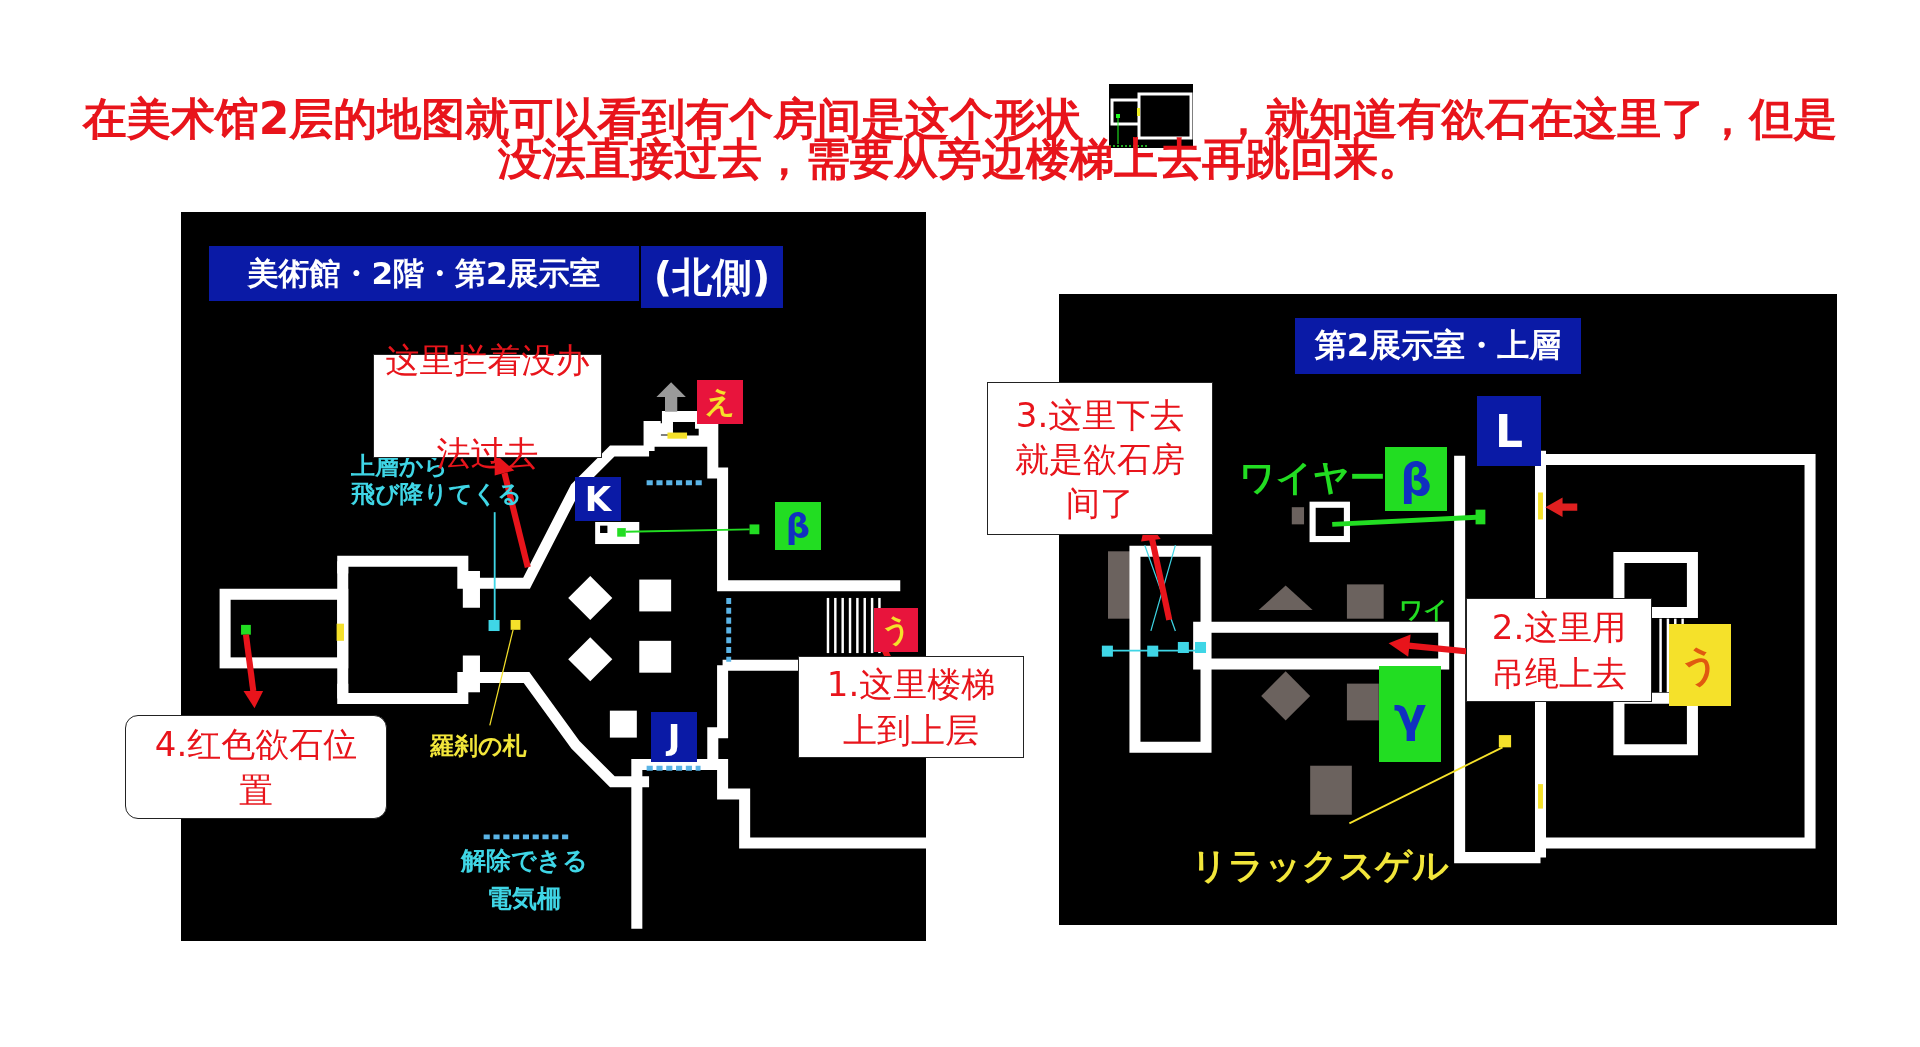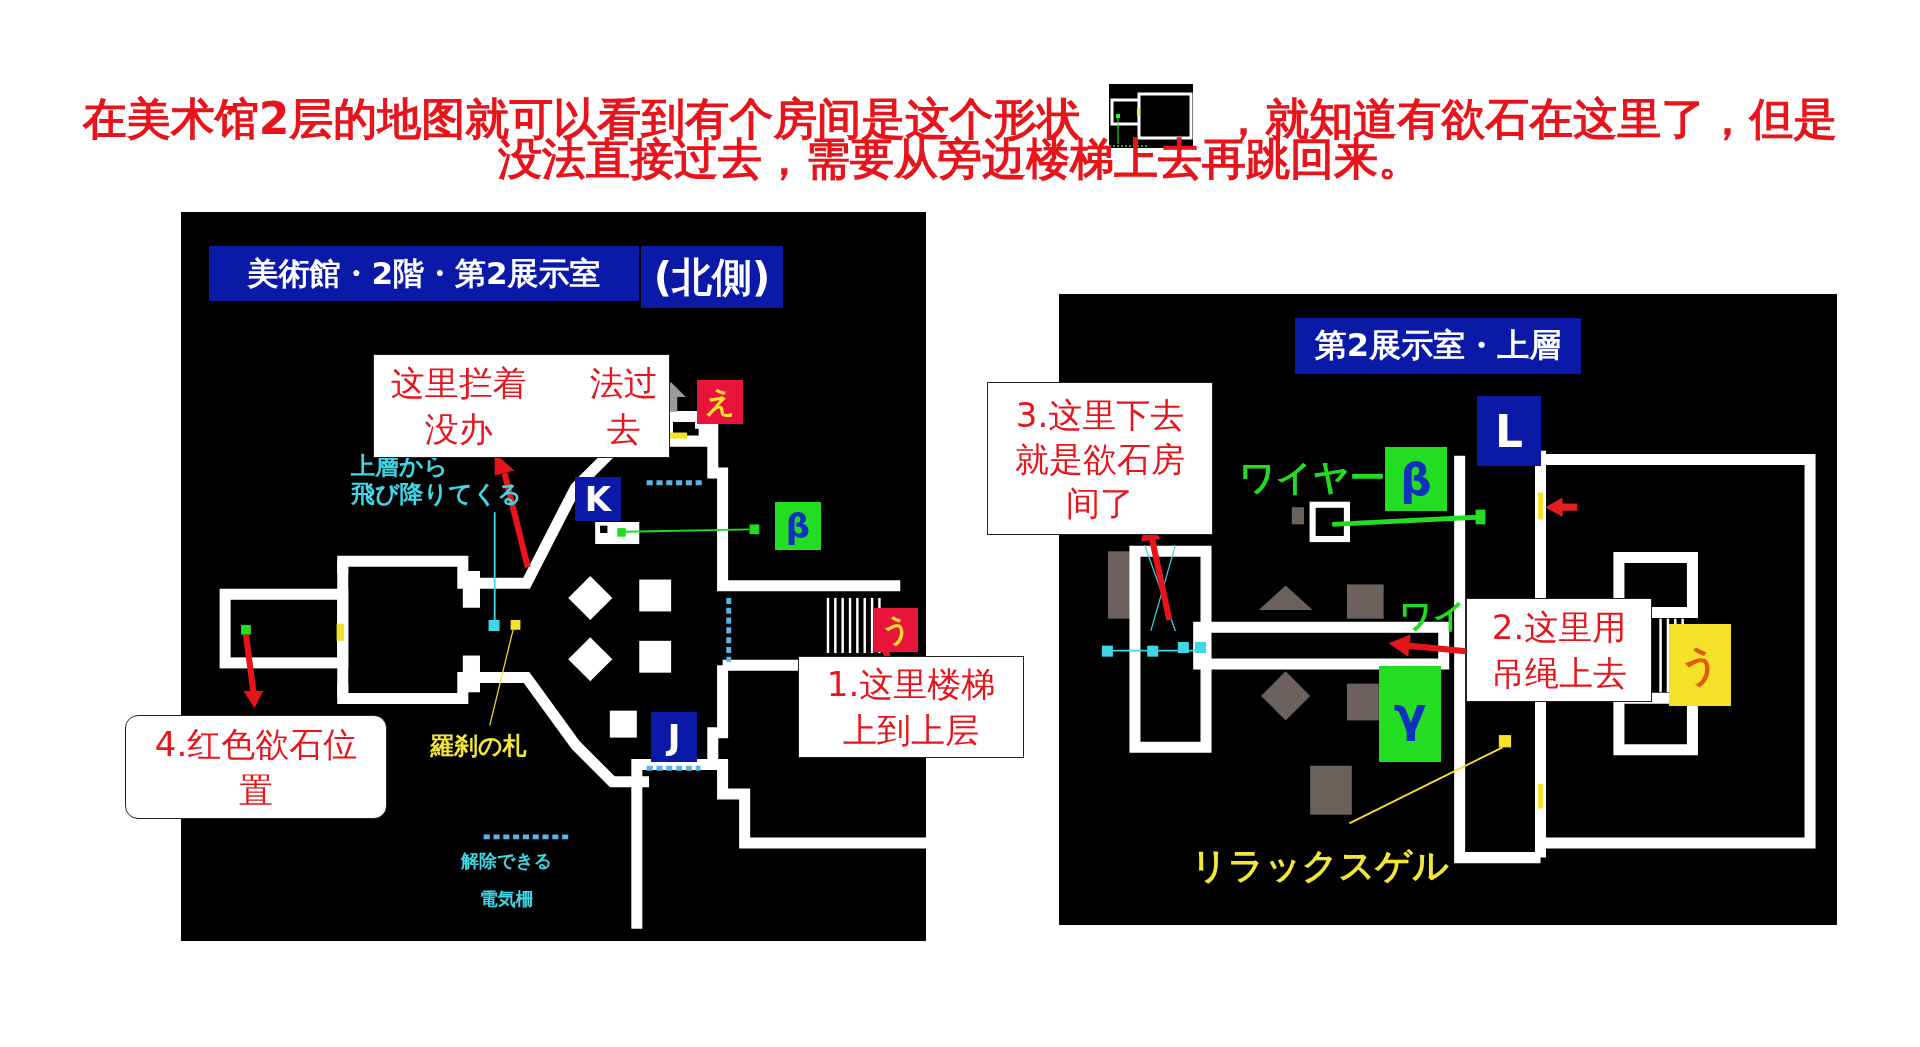--- a/index.html
+++ b/index.html
@@ -127,27 +127,27 @@
     </div>
   <div class="badge" style="left:470px;top:500px;width:46px;height:50px;background:#0a1aa6;color:#fff;font-size:34px;">
       <span>J</span>
     </div>
 
   <div class="jp" style="left:170px;top:240px;color:#3fd6e6;font-size:24px;line-height:28px;">
     <div>上層から</div>
     <div>飛び降りてくる</div>
   </div>
   <div class="jp" style="left:249px;top:518px;color:#f2e63a;font-size:24px;">羅刹の札</div>
-  <div class="jp" style="left:280px;top:630px;color:#3fd6e6;font-size:18px;line-height:38px;text-align:center;">
+  <div class="jp" style="left:280px;top:630px;color:#3fd6e6;font-size:25px;line-height:38px;text-align:center;">
     <div>解除できる</div>
     <div>電気柵</div>
   </div>
 </div>
 
-<div class="callout" style="left:373px;top:354px;width:297px;height:104px;gap:47px;">
+<div class="callout" style="left:373px;top:354px;width:229px;height:104px;flex-direction:column;gap:47px;">
   <div>这里拦着没办</div>
   <div>法过去</div>
 </div>
 <div class="callout" style="left:798px;top:656px;width:226px;height:102px;flex-direction:column;">
   <div>1.这里楼梯</div>
   <div>上到上层</div>
 </div>
 <div class="callout" style="left:125px;top:715px;width:262px;height:104px;flex-direction:column;border-radius:13px;">
   <div>4.红色欲石位</div>
   <div>置</div>
@@ -230,21 +230,21 @@
       <span>β</span>
     </div>
   <div class="badge" style="left:320px;top:372px;width:62px;height:96px;background:#22dd22;color:#1030c0;font-size:48px;">
       <span>γ</span>
     </div>
   <div class="badge" style="left:610px;top:330px;width:62px;height:82px;background:#f5e12a;color:#e05a10;font-size:40px;">
       <span>う</span>
     </div>
 
   <div class="jp" style="left:180px;top:160px;color:#22dd22;font-size:36px;">ワイヤー</div>
-  <div class="jp" style="left:340px;top:300px;color:#22dd22;font-size:33px;">ワイ</div>
+  <div class="jp" style="left:340px;top:300px;color:#22dd22;font-size:24px;">ワイ</div>
   <div class="jp" style="left:132px;top:548px;color:#f2e63a;font-size:36px;">リラックスゲル</div>
 </div>
 
 <div class="callout" style="left:987px;top:382px;width:226px;height:153px;flex-direction:column;line-height:44px;">
   <div>3.这里下去</div>
   <div>就是欲石房</div>
   <div>间了</div>
 </div>
 <div class="callout" style="left:1466px;top:598px;width:186px;height:104px;flex-direction:column;">
   <div>2.这里用</div>

